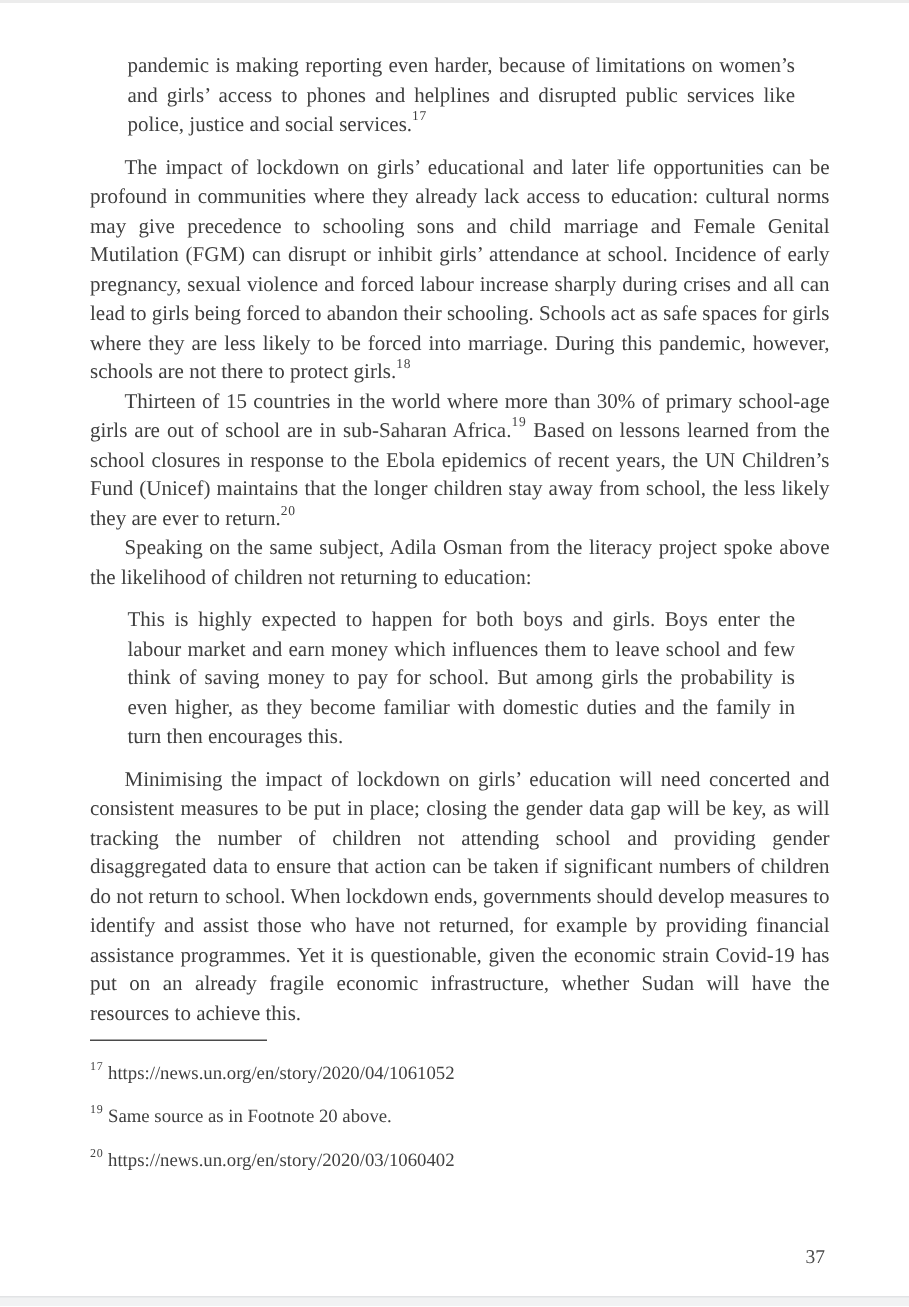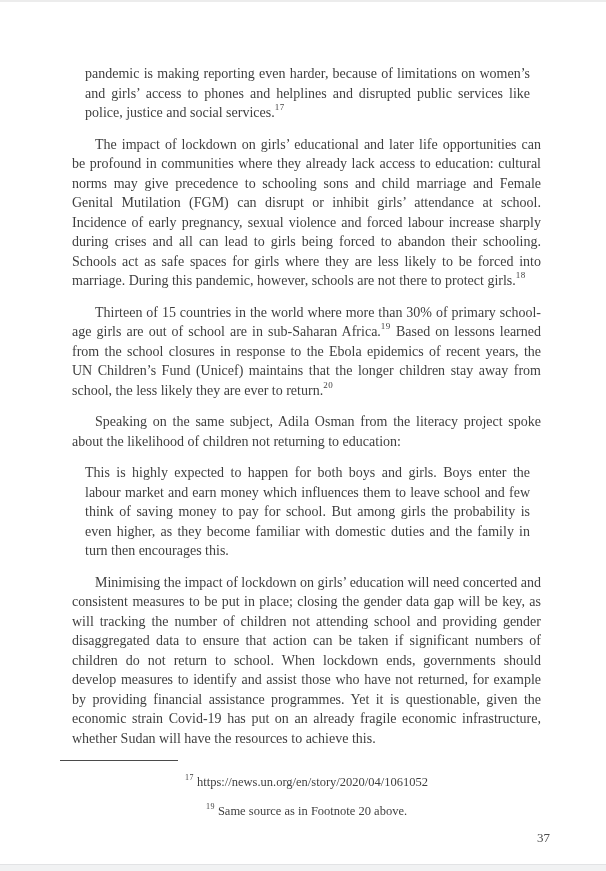--- a/index.html
+++ b/index.html
@@ -14,26 +14,26 @@
     overflow: hidden;
     background: var(--bg, #ffffff);
     border-top: 2px solid #ececec;
     box-sizing: border-box;
   }
   .page {
     position: relative;
     width: 100%;
     height: 100%;
     box-sizing: border-box;
-    padding: 53px 53px 0 60px;
+    padding: 24px 53px 0 60px;
     font-family: "Liberation Serif", "DejaVu Serif", serif;
     color: var(--text, #3f3f3f);
   }
   .body-text p {
-    margin: 12px;
+    margin: 0;
     font-size: 14px;
     line-height: 19.5px;
     text-align: justify;
     text-justify: inter-word;
   }
   .body-text p.para {
     text-indent: 23px;
   }
   .body-text p.quote {
     margin: 9px 23px 9px 25px;
@@ -52,21 +52,21 @@
   }
   .fn-rule {
     width: 118px;
     height: 0;
     border-top: 1px solid #4a4a4a;
     margin: 0 0 7px 0;
   }
   .footnote {
     font-size: 12.5px;
     line-height: 16px;
-    text-align: center;
+    text-align: left;
     overflow-wrap: break-word;
     margin-top: 13px;
   }
   .footnote sup.fn-marker {
     font-size: 8px;
     margin-right: 3px;
   }
   .page-number {
     position: absolute;
     top: 828px;
@@ -88,27 +88,28 @@
 </style>
 </head>
 <body>
 
 <div class="screen" style="--text: #3f3f3f; --bg: #ffffff; --edge: #f1f2f3;">
   <main class="page">
     <div class="body-text" id="blocks">
         <p class="quote">pandemic is making reporting even harder, because of limitations on women’s and girls’ access to phones and helplines and disrupted public services like police, justice and social services.<sup class="fn-marker">17</sup></p>
         <p class="para">The impact of lockdown on girls’ educational and later life opportunities can be profound in communities where they already lack access to education: cultural norms may give precedence to schooling sons and child marriage and Female Genital Mutilation (FGM) can disrupt or inhibit girls’ attendance at school. Incidence of early pregnancy, sexual violence and forced labour increase sharply during crises and all can lead to girls being forced to abandon their schooling. Schools act as safe spaces for girls where they are less likely to be forced into marriage. During this pandemic, however, schools are not there to protect girls.<sup class="fn-marker">18</sup></p>
         <p class="para">Thirteen of 15 countries in the world where more than 30% of primary school-age girls are out of school are in sub-Saharan Africa.<sup class="fn-marker">19</sup> Based on lessons learned from the school closures in response to the Ebola epidemics of recent years, the UN Children’s Fund (Unicef) maintains that the longer children stay away from school, the less likely they are ever to return.<sup class="fn-marker">20</sup></p>
-        <p class="para">Speaking on the same subject, Adila Osman from the literacy project spoke about the likelihood of children not returning to education:</p>
+        <p class="para">Speaking on the same subject, Adila Osman from the literacy project spoke above the likelihood of children not returning to education:</p>
         <p class="quote">This is highly expected to happen for both boys and girls. Boys enter the labour market and earn money which influences them to leave school and few think of saving money to pay for school. But among girls the probability is even higher, as they become familiar with domestic duties and the family in turn then encourages this.</p>
         <p class="para">Minimising the impact of lockdown on girls’ education will need concerted and consistent measures to be put in place; closing the gender data gap will be key, as will tracking the number of children not attending school and providing gender disaggregated data to ensure that action can be taken if significant numbers of children do not return to school. When lockdown ends, governments should develop measures to identify and assist those who have not returned, for example by providing financial assistance programmes. Yet it is questionable, given the economic strain Covid-19 has put on an already fragile economic infrastructure, whether Sudan will have the resources to achieve this.</p>
       </div>
     <div class="footnotes">
       <div class="fn-rule"></div>
       <div id="footnote-list">
           <div class="footnote"><sup class="fn-marker">17</sup><span>https://news.un.org/en/story/2020/04/1061052</span></div>
           <div class="footnote"><sup class="fn-marker">19</sup><span>Same source as in Footnote 20 above.</span></div>
+          <div class="footnote"><sup class="fn-marker">20</sup><span>https://news.un.org/en/story/2020/03/1060402</span></div>
         </div>
     </div>
     <div class="page-number">37</div>
   </main>
   <div class="bottom-strip"></div>
 </div>
 
 </body></html>

